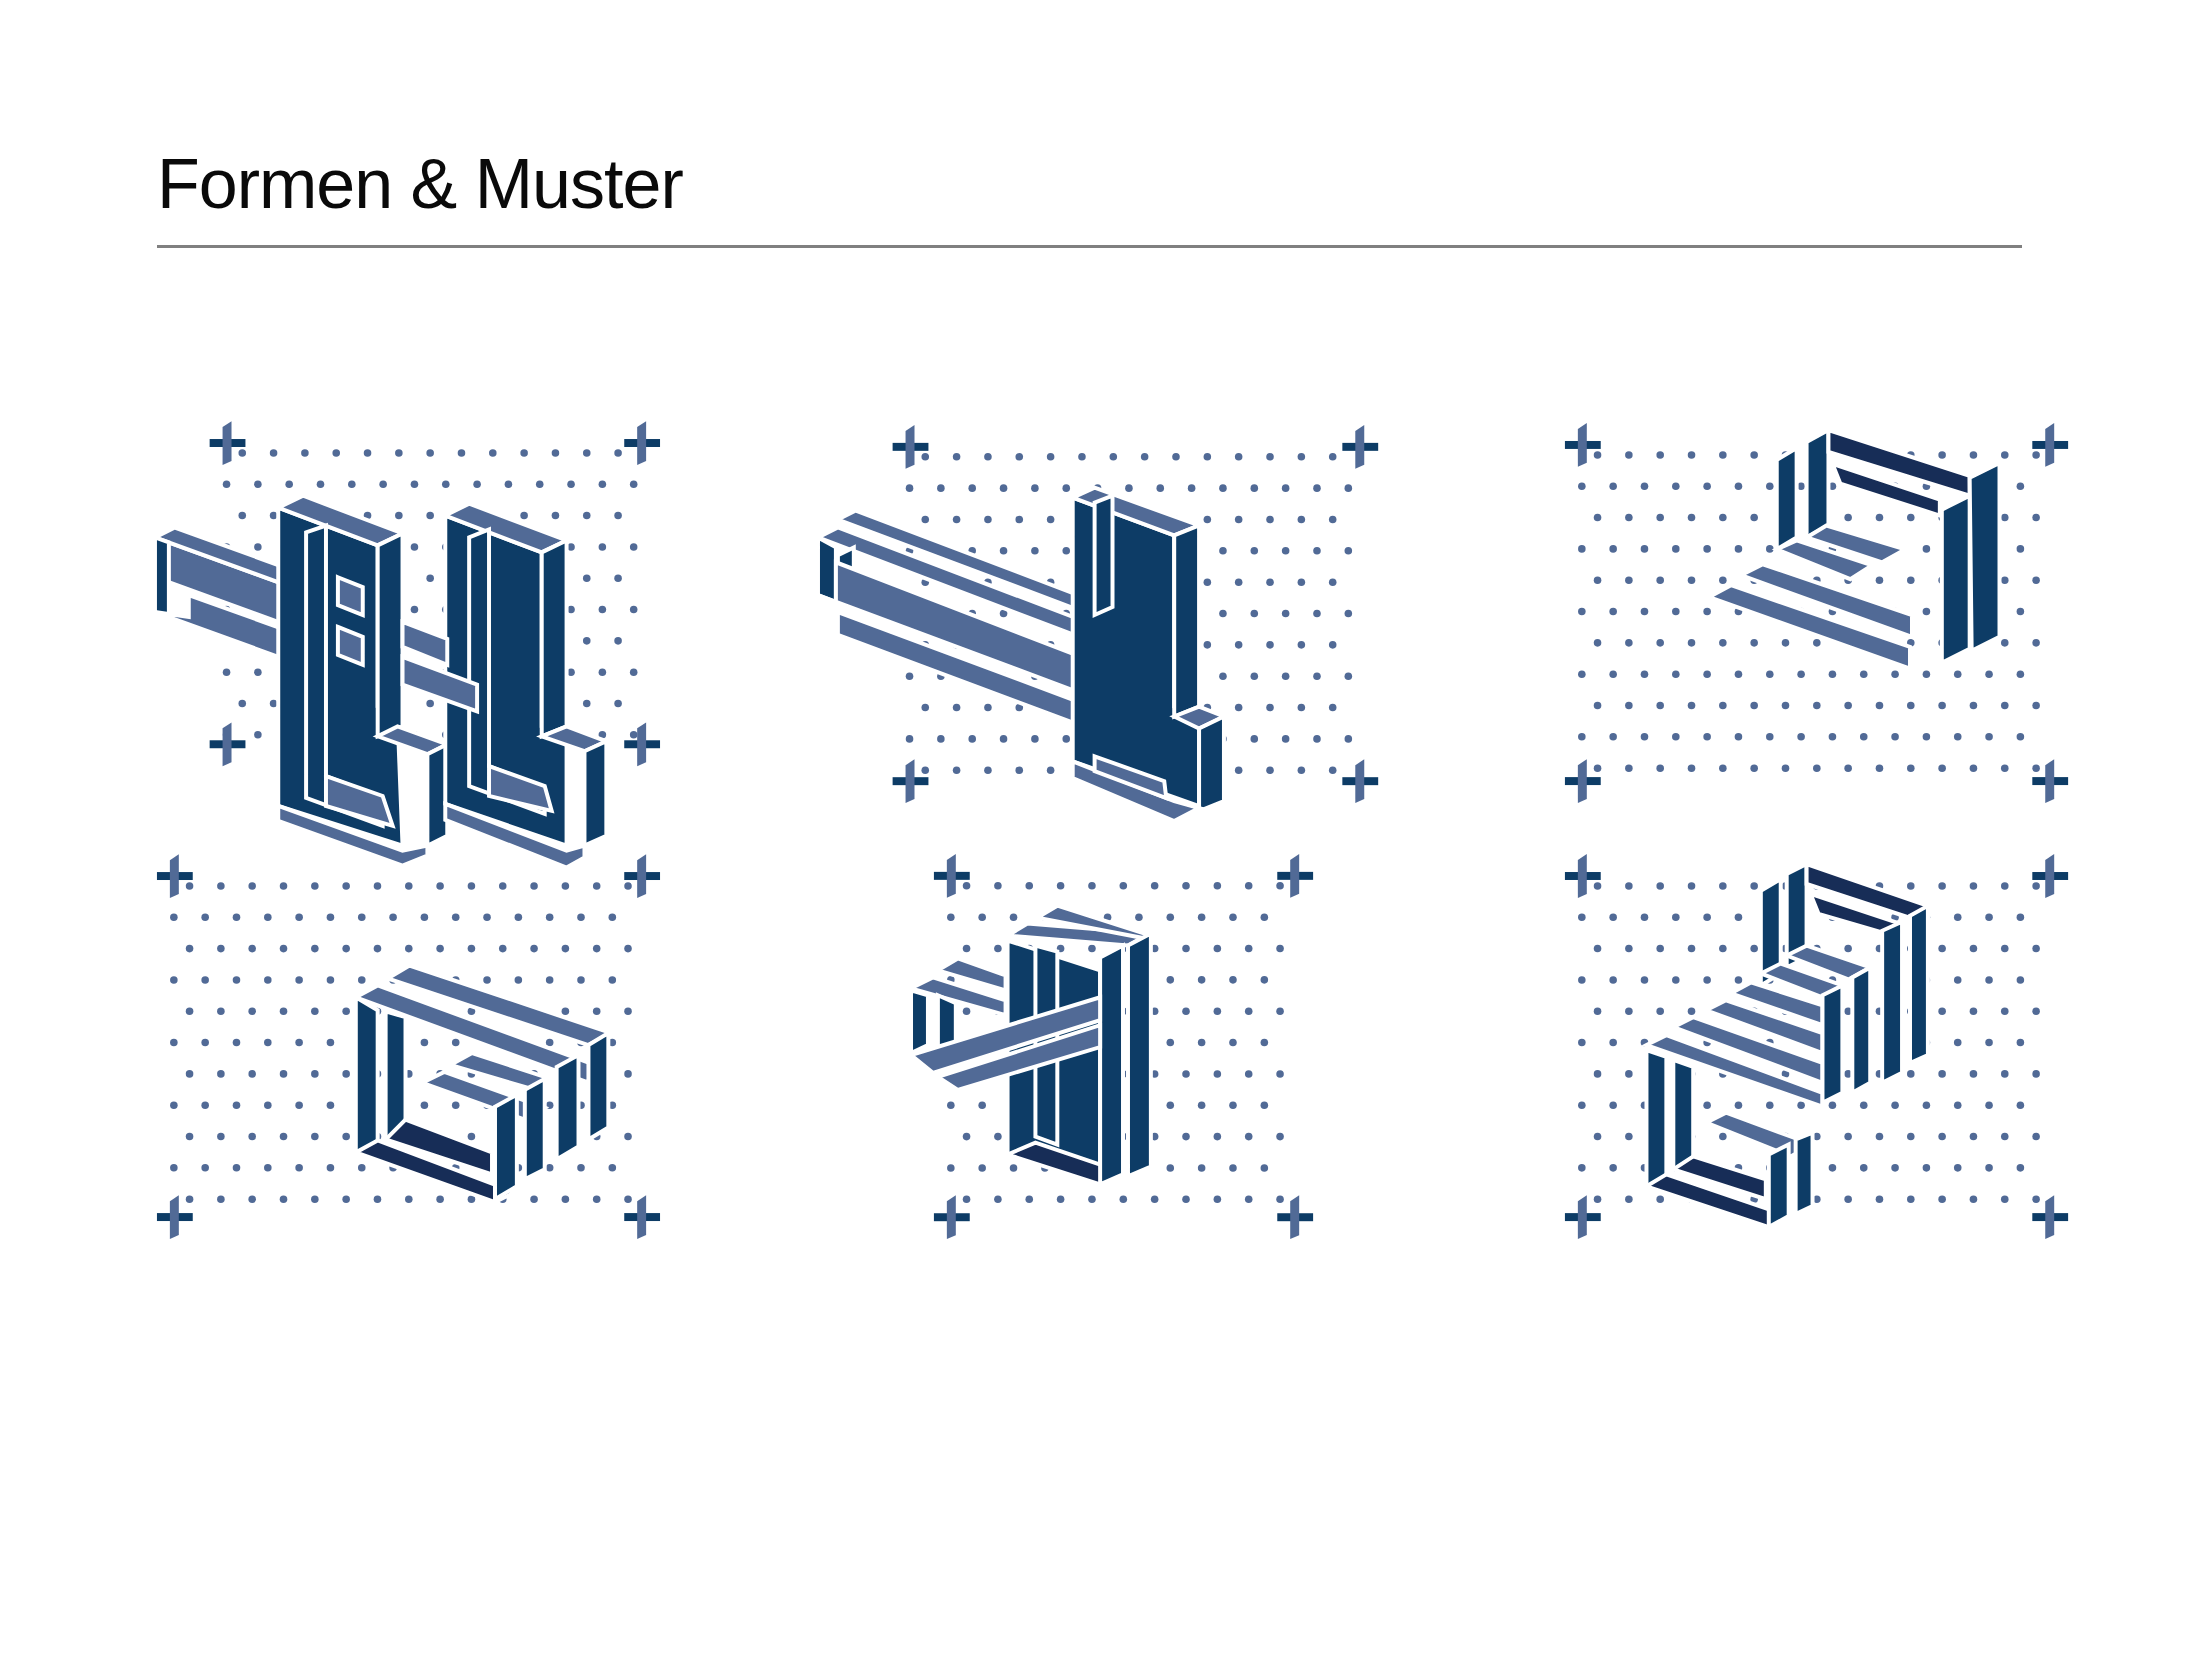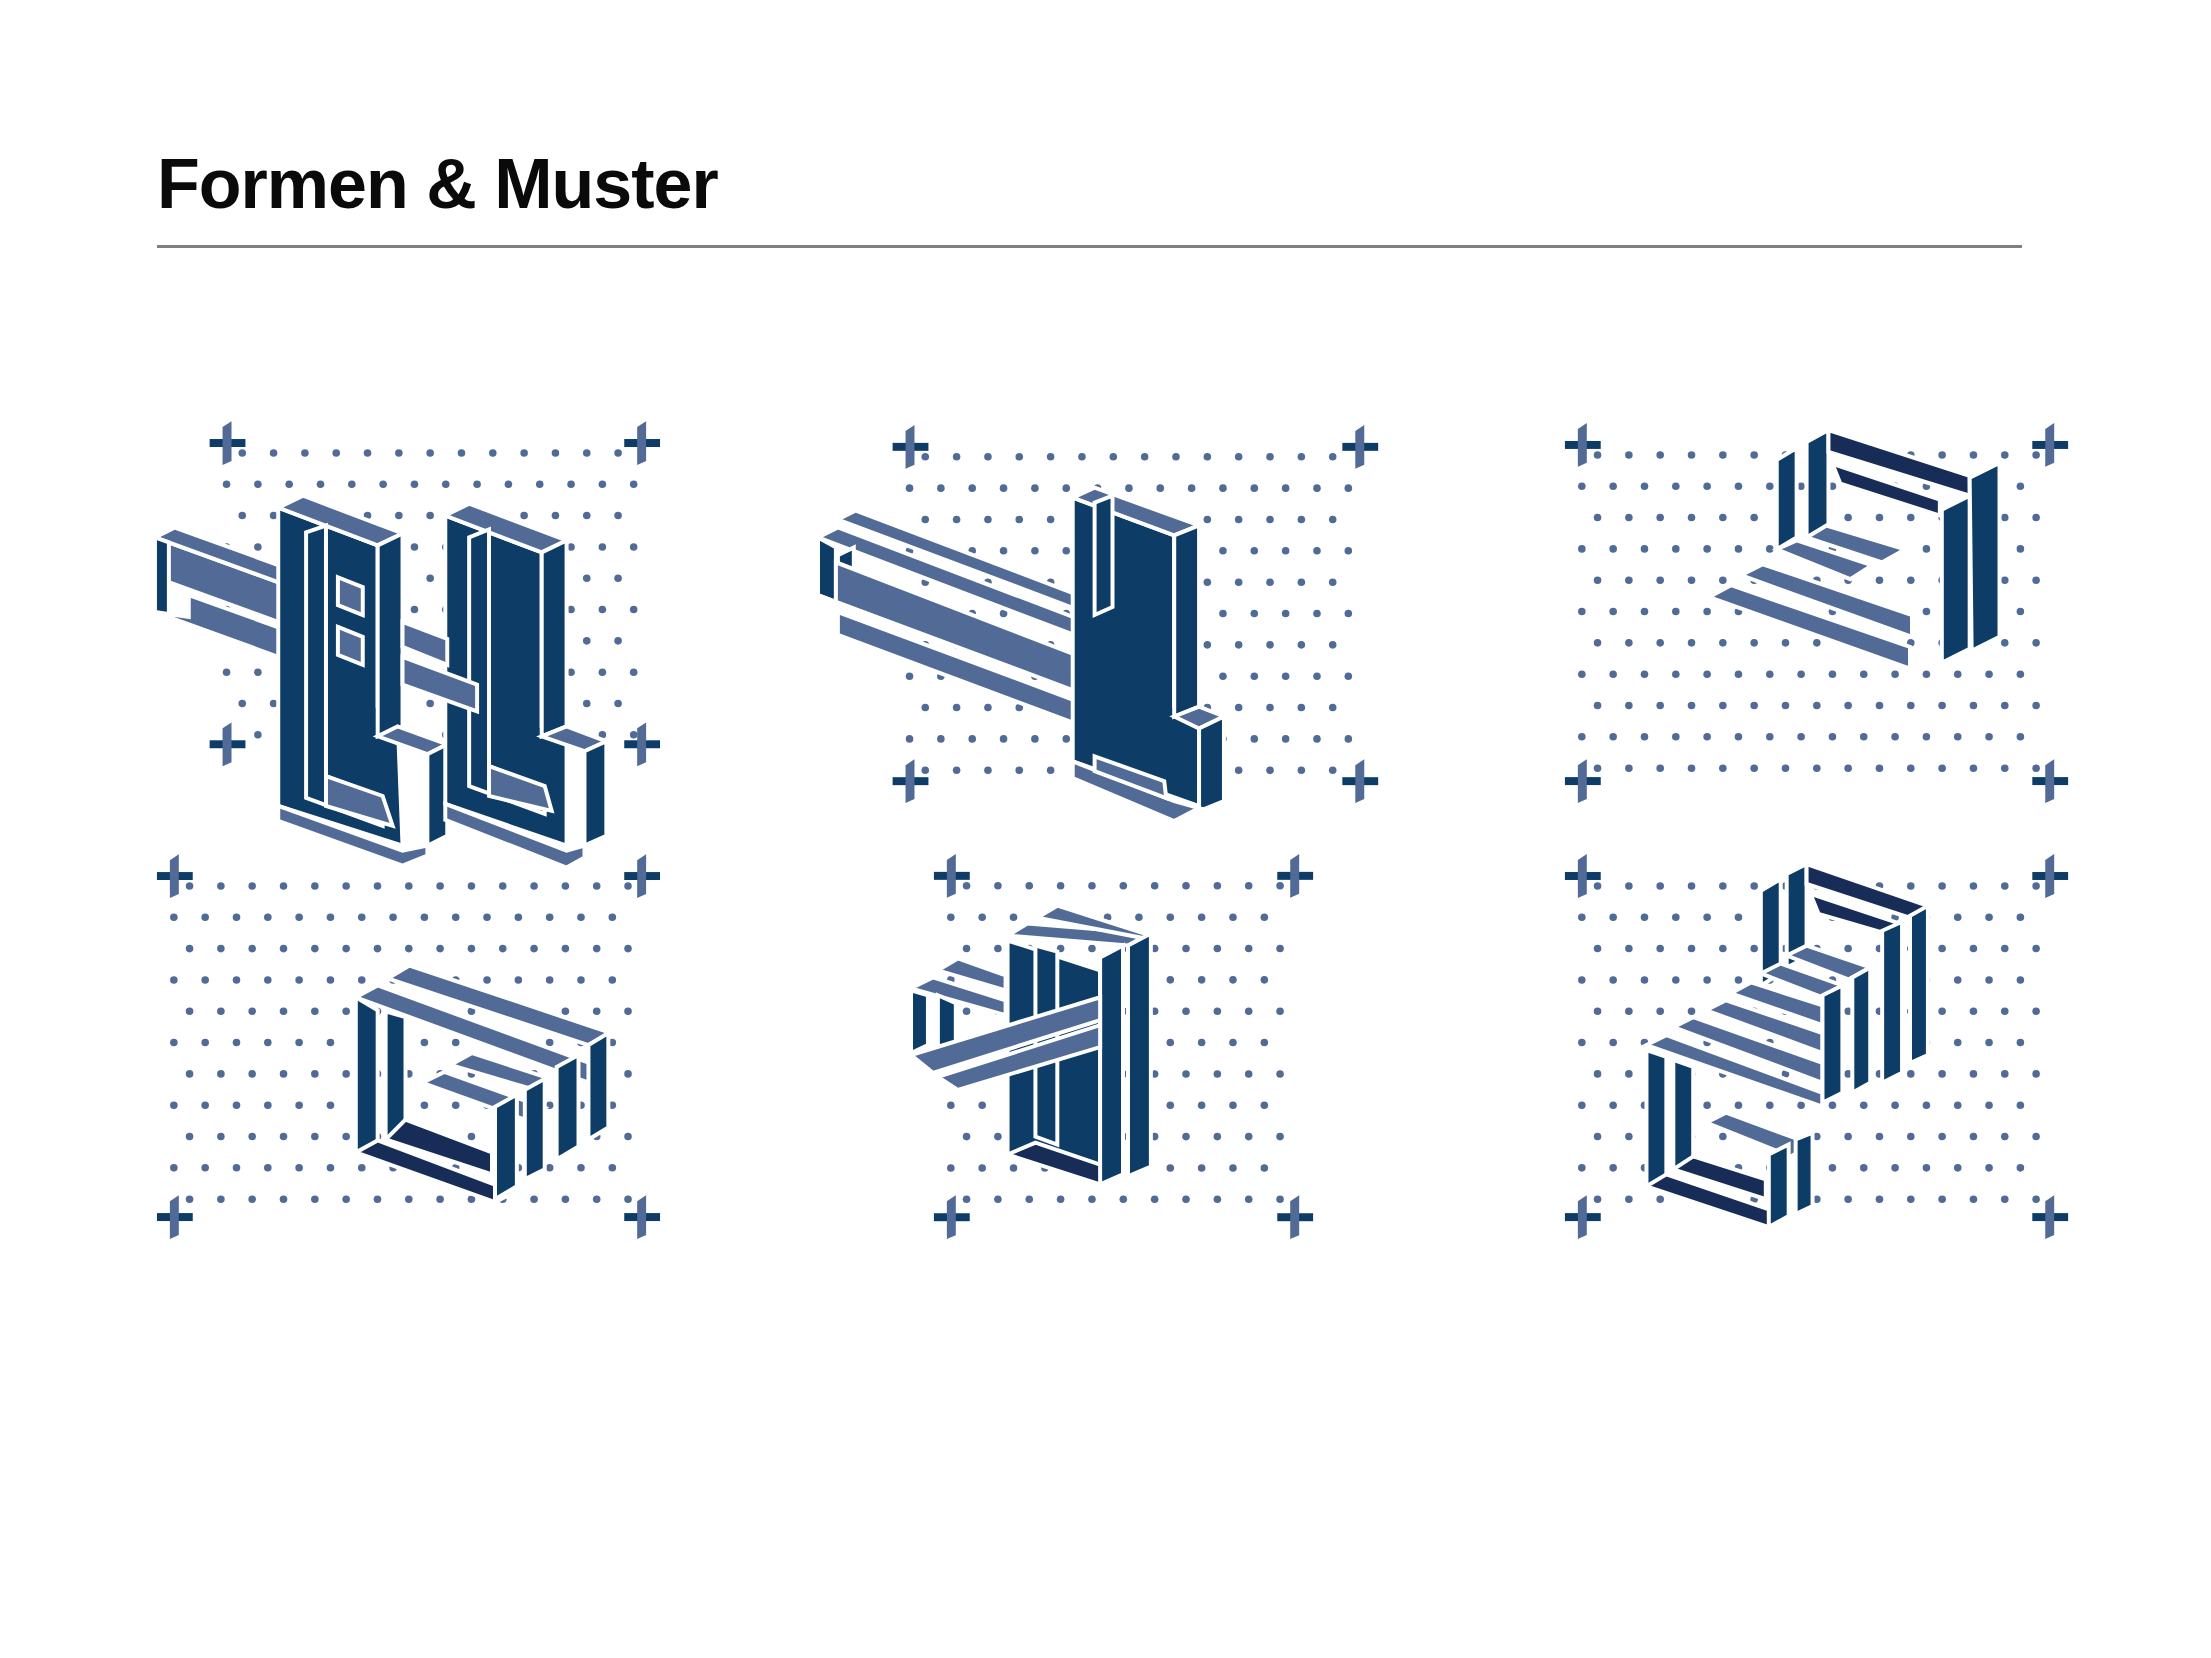--- a/index.html
+++ b/index.html
@@ -1,17 +1,17 @@
 <!DOCTYPE html>
 <html><head>
 <meta charset="utf-8">
 <style>
   html, body { margin:0; padding:0; background:#ffffff; }
   body { width:2212px; height:1659px; position:relative; overflow:hidden; font-family:"Liberation Sans", sans-serif; }
-  .title { position:absolute; left:157px; top:149px; font-family:"Liberation Sans", sans-serif; font-weight:700; font-size:70px; color:#0a0a0a; letter-spacing:-1px; line-height:1; margin:0; }
+  .title { position:absolute; left:157px; top:149px; font-family:"Liberation Sans", sans-serif; font-weight:400; font-size:70px; color:#0a0a0a; letter-spacing:-1px; line-height:1; margin:0; }
   .rule { position:absolute; left:157px; top:245px; width:1865px; height:3px; background:#808080; }
   .panel { position:absolute; }
   .panel svg { display:block; overflow:visible; }
 </style>
 </head>
 <body>
 
 <h1 class="title">Formen &amp; Muster</h1>
 <div class="rule"></div>
 

